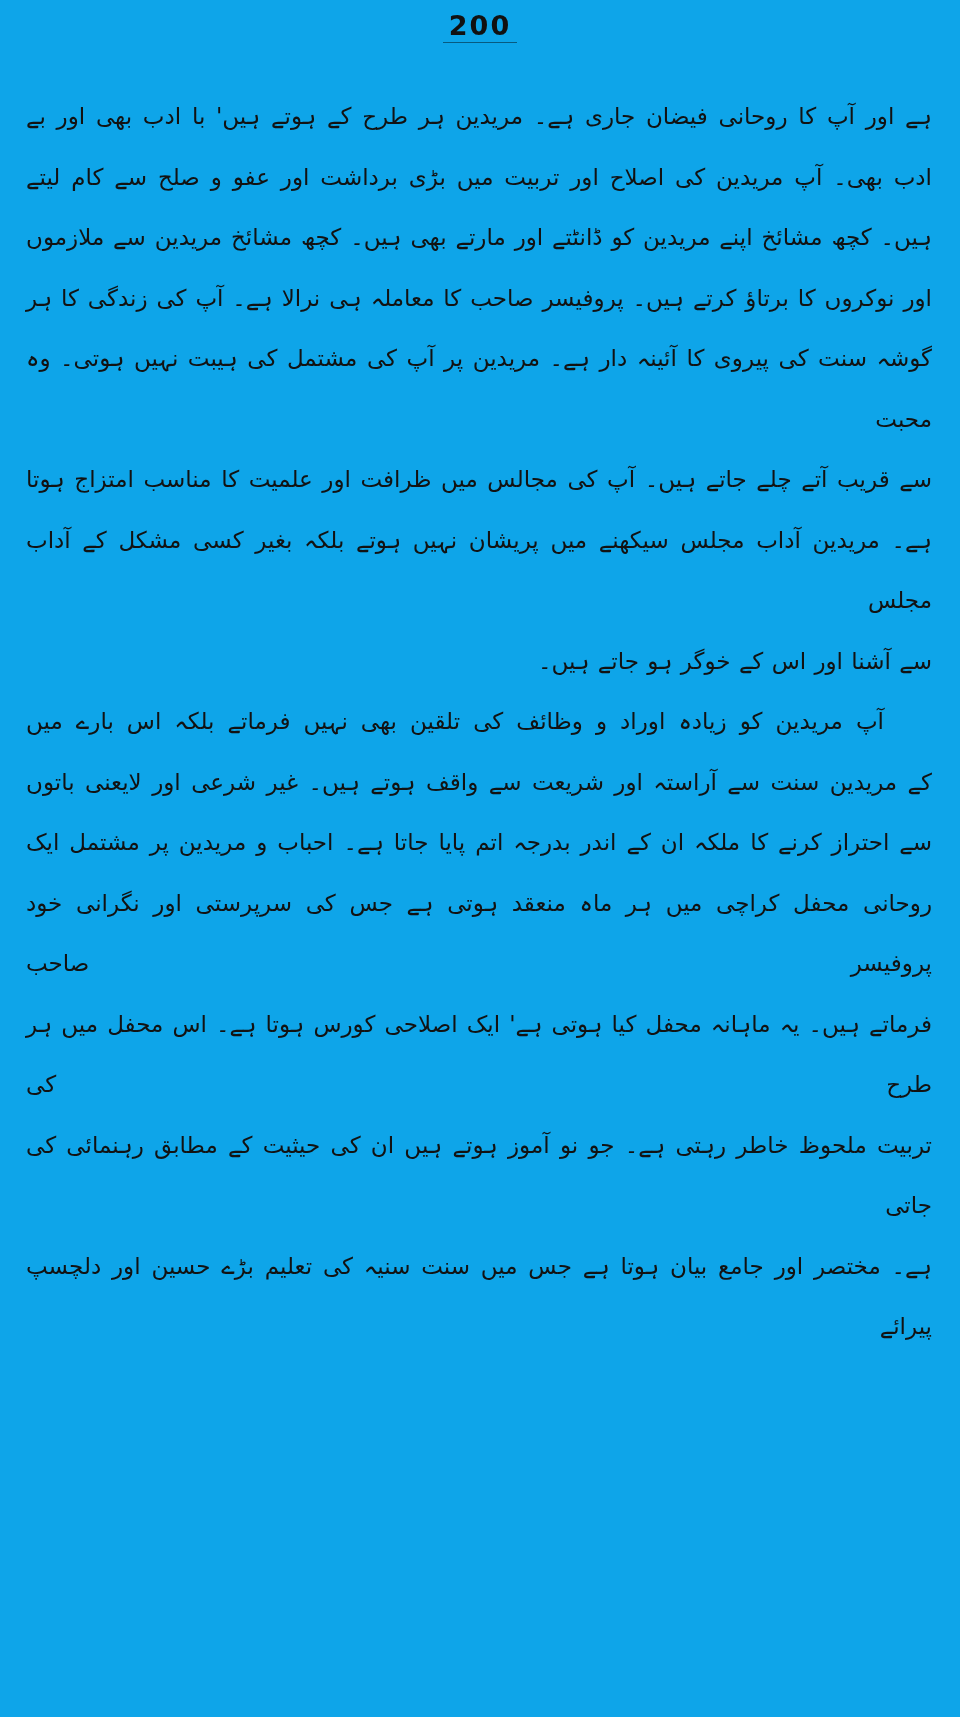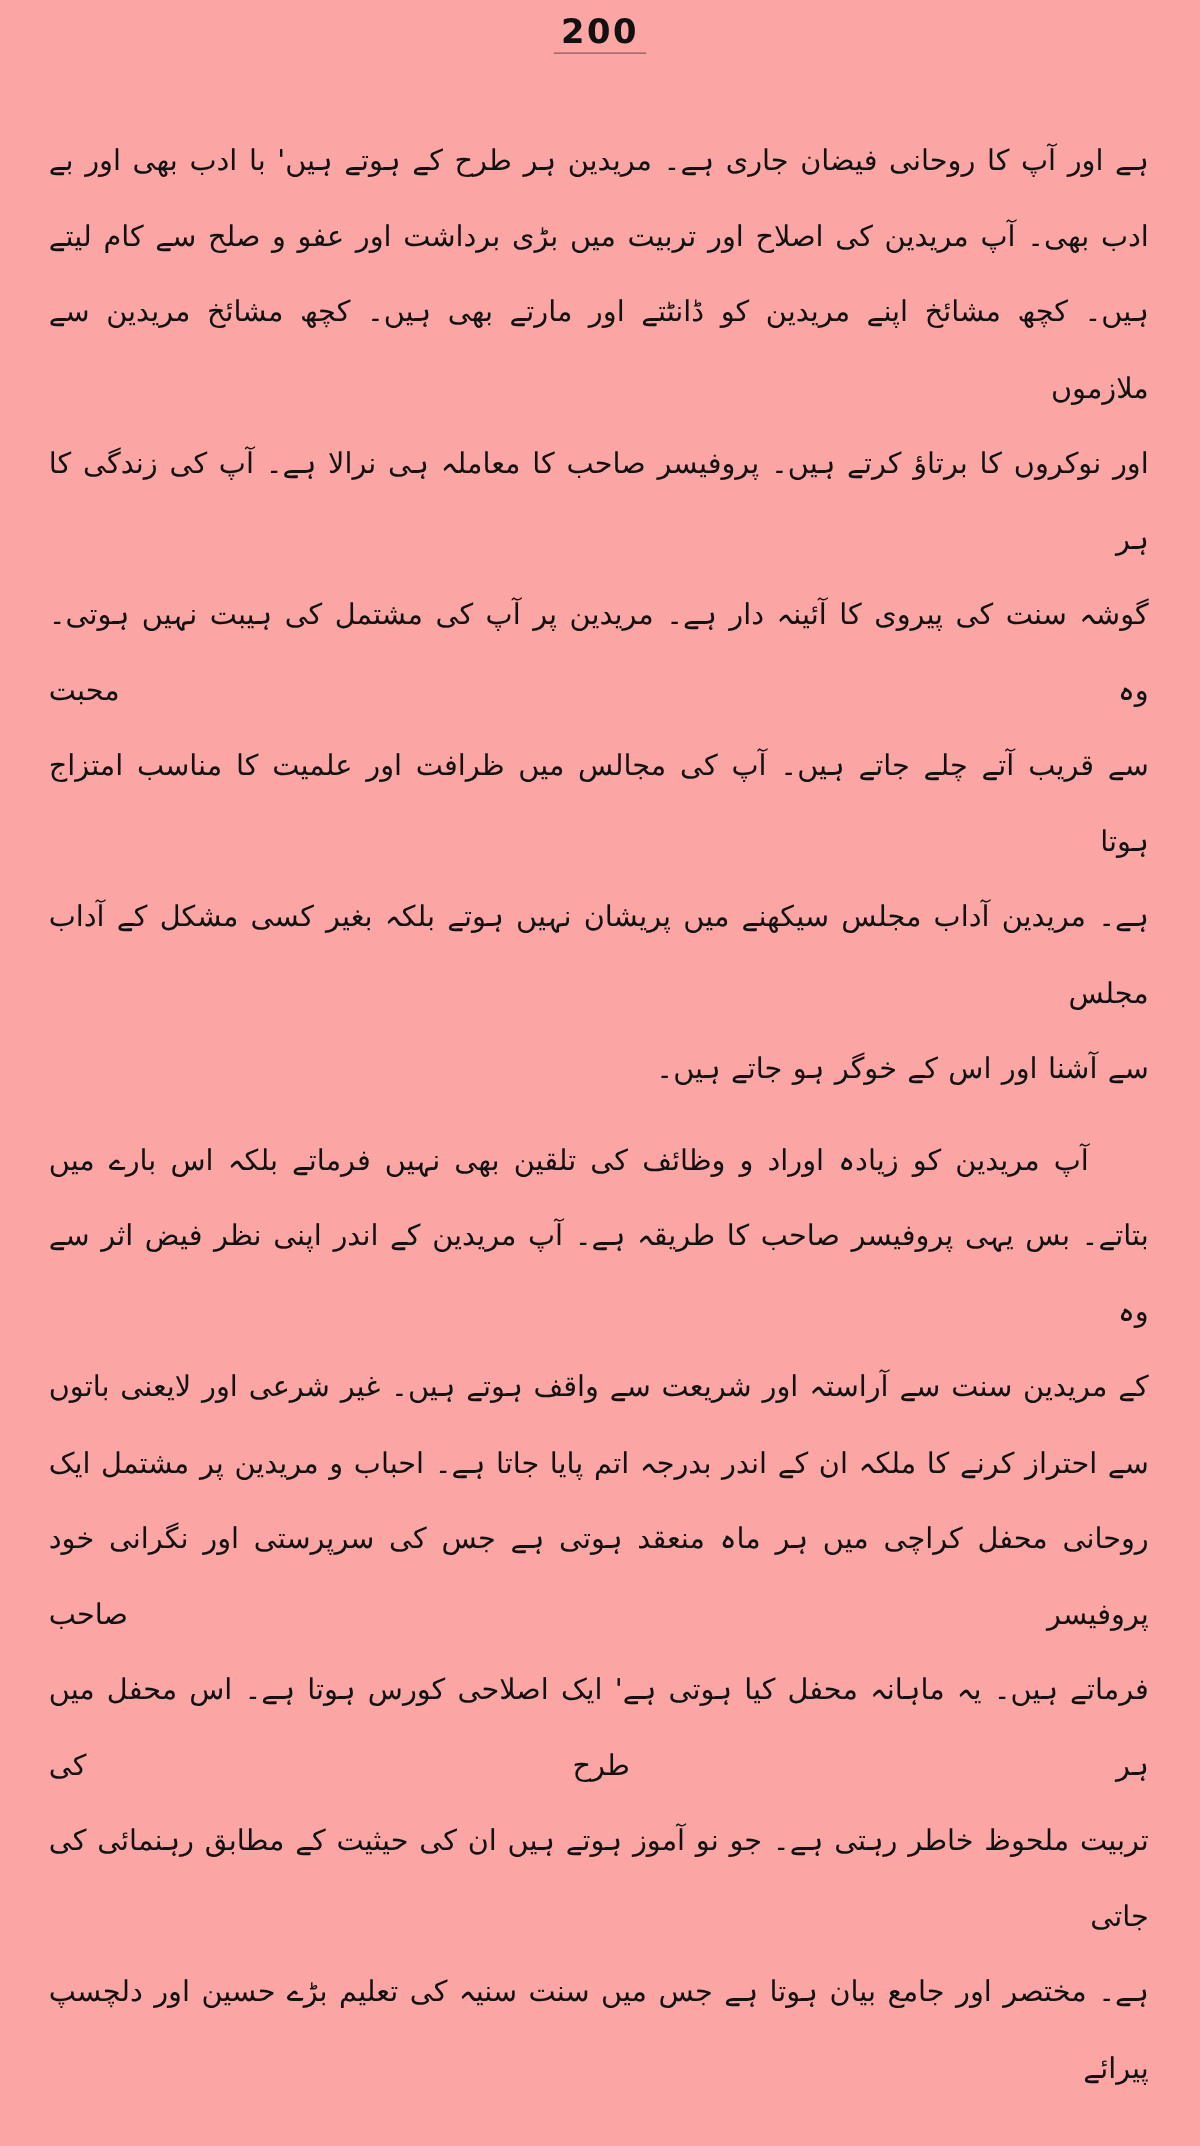--- a/index.html
+++ b/index.html
@@ -5,21 +5,21 @@
   html, body {
     margin: 0;
     padding: 0;
     background: #e9e9e6;
   }
   .page {
     position: relative;
     width: 960px;
     height: 1717px;
     margin: 0 auto;
-    background: #fca5a5;
+    background: #0ea5e9;
     color: #151515;
     font-family: "DejaVu Sans", sans-serif;
     overflow: hidden;
     box-shadow: 0 0 6px rgba(0,0,0,.25);
   }
   .page-number-wrap {
     position: absolute;
     top: 10px;
     left: 0;
     right: 0;
@@ -39,21 +39,21 @@
     top: 86px;
     right: 28px;
     left: 26px;
     direction: rtl;
     unicode-bidi: embed;
     font-size: 23px;
     line-height: 60.5px;
     color: #121212;
   }
   .paragraph {
-    margin: 13px;
+    margin: 0;
   }
   .line {
     text-align: justify;
     text-align-last: justify;
     word-spacing: 1px;
   }
   .line.last {
     text-align-last: right;
   }
   .line.indent {
@@ -74,21 +74,20 @@
         <div class="line">ادب بھی۔ آپ مریدین کی اصلاح اور تربیت میں بڑی برداشت اور عفو و صلح سے کام لیتے</div>
         <div class="line">ہیں۔ کچھ مشائخ اپنے مریدین کو ڈانٹتے اور مارتے بھی ہیں۔ کچھ مشائخ مریدین سے ملازموں</div>
         <div class="line">اور نوکروں کا برتاؤ کرتے ہیں۔ پروفیسر صاحب کا معاملہ ہی نرالا ہے۔ آپ کی زندگی کا ہر</div>
         <div class="line">گوشہ سنت کی پیروی کا آئینہ دار ہے۔ مریدین پر آپ کی مشتمل کی ہیبت نہیں ہوتی۔ وہ محبت</div>
         <div class="line">سے قریب آتے چلے جاتے ہیں۔ آپ کی مجالس میں ظرافت اور علمیت کا مناسب امتزاج ہوتا</div>
         <div class="line">ہے۔ مریدین آداب مجلس سیکھنے میں پریشان نہیں ہوتے بلکہ بغیر کسی مشکل کے آداب مجلس</div>
         <div class="line last">سے آشنا اور اس کے خوگر ہو جاتے ہیں۔</div>
       </div>
       <div class="paragraph">
         <div class="line indent">آپ مریدین کو زیادہ اوراد و وظائف کی تلقین بھی نہیں فرماتے بلکہ اس بارے میں</div>
-        <div class="line">بتاتے۔ بس یہی پروفیسر صاحب کا طریقہ ہے۔ آپ مریدین کے اندر اپنی نظر فیض اثر سے وہ</div>
         <div class="line">کے مریدین سنت سے آراستہ اور شریعت سے واقف ہوتے ہیں۔ غیر شرعی اور لایعنی باتوں</div>
         <div class="line">سے احتراز کرنے کا ملکہ ان کے اندر بدرجہ اتم پایا جاتا ہے۔ احباب و مریدین پر مشتمل ایک</div>
         <div class="line">روحانی محفل کراچی میں ہر ماہ منعقد ہوتی ہے جس کی سرپرستی اور نگرانی خود پروفیسر صاحب</div>
         <div class="line">فرماتے ہیں۔ یہ ماہانہ محفل کیا ہوتی ہے' ایک اصلاحی کورس ہوتا ہے۔ اس محفل میں ہر طرح کی</div>
         <div class="line">تربیت ملحوظ خاطر رہتی ہے۔ جو نو آموز ہوتے ہیں ان کی حیثیت کے مطابق رہنمائی کی جاتی</div>
         <div class="line">ہے۔ مختصر اور جامع بیان ہوتا ہے جس میں سنت سنیہ کی تعلیم بڑے حسین اور دلچسپ پیرائے</div>
       </div>
     </div>
 </div>
 

